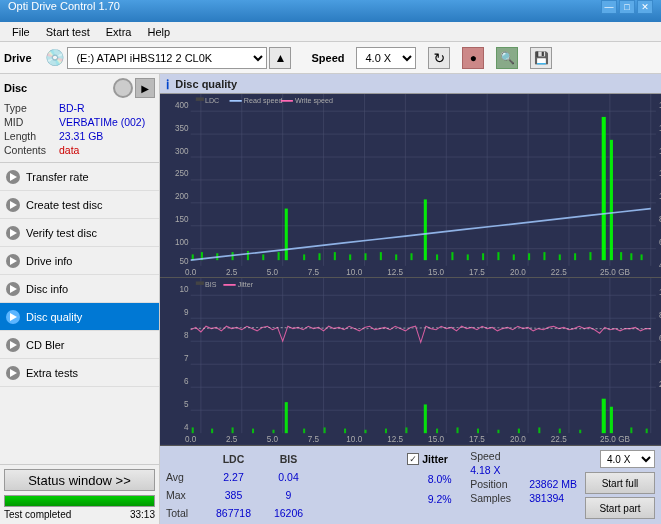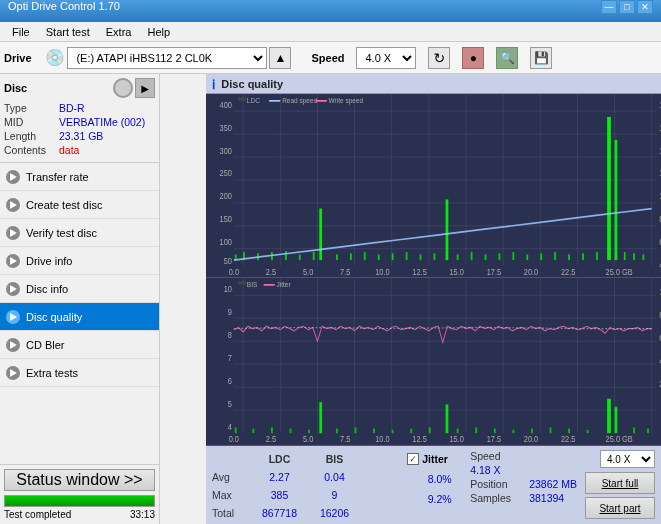--- a/index.html
+++ b/index.html
@@ -84,21 +84,20 @@
       border: 1px solid #999;
       background: white;
       padding: 0 4px;
       width: 60px;
     }
 
     
     .main-content {
       display: flex;
       height: calc(524px - 22px - 20px - 32px);
-      gap: 46px;
     }
 
     
     .sidebar {
       width: 160px;
       background: #f0f0f0;
       border-right: 1px solid #ccc;
       display: flex;
       flex-direction: column;
     }
@@ -183,21 +182,21 @@
     
     .status-panel {
       padding: 4px;
       border-top: 1px solid #ccc;
     }
     .status-btn {
       width: 100%;
       height: 22px;
       background: linear-gradient(to bottom, #e8e8e8, #d0d0d0);
       border: 1px solid #999;
-      font-size: 16px;
+      font-size: 13px;
       cursor: pointer;
       margin-bottom: 4px;
     }
     .progress-bar-outer {
       height: 12px;
       background: #e0e0e0;
       border: 1px solid #999;
       margin-bottom: 2px;
     }
     .progress-bar-inner {
@@ -304,21 +303,20 @@
       border: 1px solid #999;
       background: white;
       padding: 0 2px;
       width: 55px;
     }
 
     .start-btns {
       display: flex;
       flex-direction: column;
       gap: 3px;
-      text-decoration: underline;
     }
     .start-btn {
       height: 22px;
       width: 70px;
       background: linear-gradient(to bottom, #e8e8e8, #d0d0d0);
       border: 1px solid #999;
       font-size: 10px;
       cursor: pointer;
       white-space: nowrap;
     }

